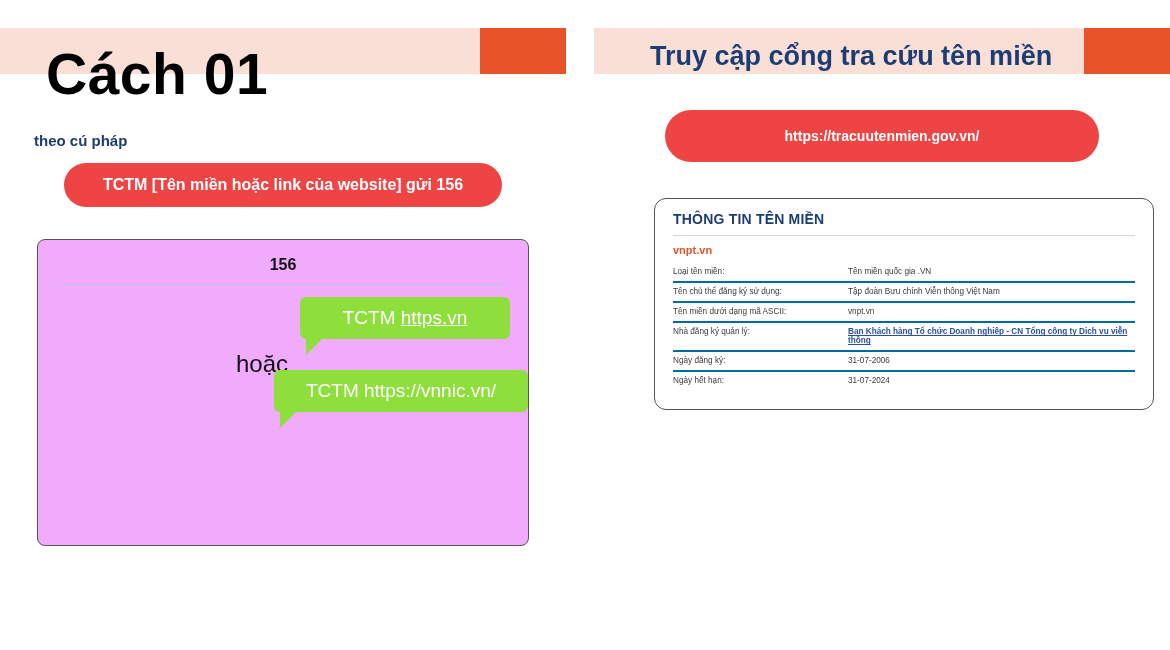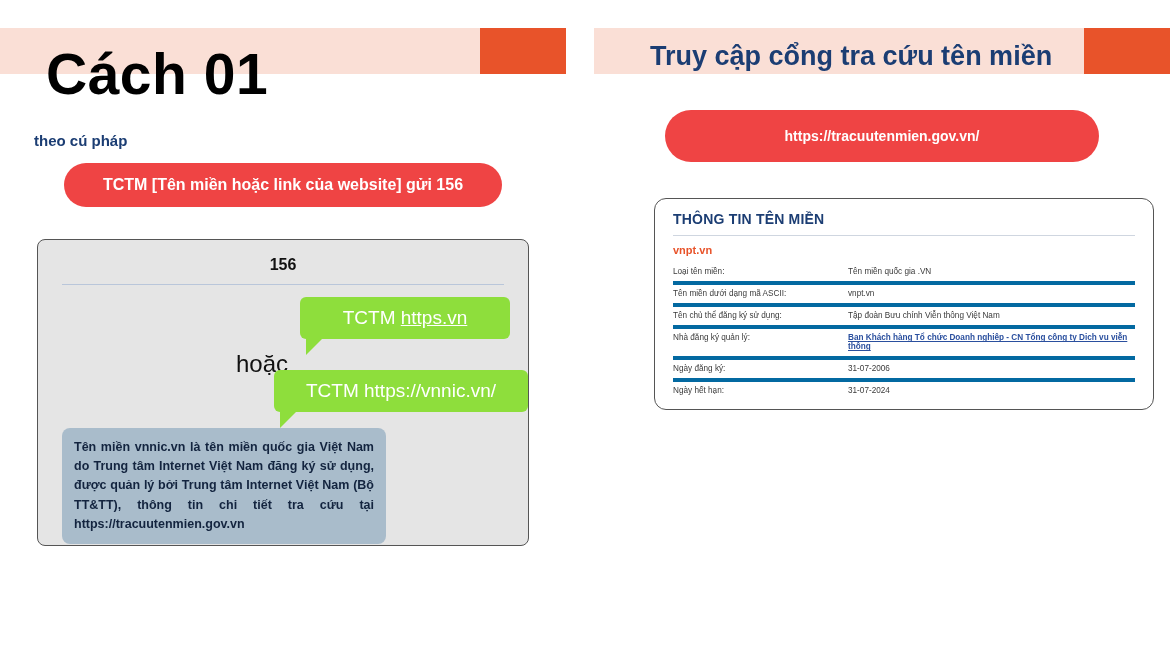--- a/index.html
+++ b/index.html
@@ -105,21 +105,21 @@
   }
 
   
   .phone-card {
     position: relative;
     margin: 32px auto 0 auto;
     width: 490px;
     height: 305px;
     border: 1.6px solid #555555;
     border-radius: 8px;
-    background: #e5e5e5;
+    background: #f0abfc;
   }
   .phone-header {
     text-align: center;
     font-size: 16px;
     font-weight: 700;
     color: #111111;
     padding-top: 16px;
   }
   .phone-divider {
     margin: 10px 24px 0 24px;
@@ -223,21 +223,21 @@
     margin-bottom: 7px;
   }
   table.info-table {
     width: 100%;
     border-collapse: collapse;
     font-size: 8.2px;
     color: #3a3a3a;
   }
   table.info-table td {
     padding: 4.5px 0;
-    border-bottom: 4px solid #0369a1;
+    border-bottom: 2px solid #0369a1;
     vertical-align: top;
   }
   table.info-table tr:last-child td { border-bottom: none; }
   td.info-label { width: 175px; }
   td.info-value { padding-left: 6px; }
   .info-value .link {
     color: #2a4f9e;
     text-decoration: underline;
     font-weight: bold;
   }
@@ -264,21 +264,20 @@
         <div class="phone-divider"></div>
 
         <div class="bubble bubble-green-1">
           <span>TCTM </span><span class="link">https.vn</span>
         </div>
 
         <div class="hoac">hoặc</div>
 
         <div class="bubble bubble-green-2">TCTM https://vnnic.vn/</div>
 
-        <div class="bubble-gray">Tên miền vnnic.vn là tên miền quốc gia Việt Nam do Trung tâm Internet Việt Nam đăng ký sử dụng, được quản lý bởi Trung tâm Internet Việt Nam (Bộ TT&amp;TT), thông tin chi tiết tra cứu tại https://tracuutenmien.gov.vn</div>
       </div>
     </div>
   </div>
 
   <div class="panel panel-right">
     <div class="panel-banner">
       <div class="panel-banner-accent"></div>
     </div>
 
     <div class="panel-body">
@@ -290,26 +289,26 @@
         <div class="info-card-title">THÔNG TIN TÊN MIỀN</div>
         <div class="info-card-rule"></div>
         <div class="info-domain">vnpt.vn</div>
         <table class="info-table">
           <tbody>
               <tr>
                 <td class="info-label">Loại tên miền:</td>
                 <td class="info-value">Tên miền quốc gia .VN</td>
               </tr>
               <tr>
+                <td class="info-label">Tên chủ thể đăng ký sử dụng:</td>
+                <td class="info-value">Tập đoàn Bưu chính Viễn thông Việt Nam</td>
+              </tr>
+              <tr>
                 <td class="info-label">Tên miền dưới dạng mã ASCII:</td>
                 <td class="info-value">vnpt.vn</td>
-              </tr>
-              <tr>
-                <td class="info-label">Tên chủ thể đăng ký sử dụng:</td>
-                <td class="info-value">Tập đoàn Bưu chính Viễn thông Việt Nam</td>
               </tr>
               <tr>
                 <td class="info-label">Nhà đăng ký quản lý:</td>
                 <td class="info-value"><span class="link">Ban Khách hàng Tổ chức Doanh nghiệp - CN Tổng công ty Dịch vụ viễn thông</span></td>
               </tr>
               <tr>
                 <td class="info-label">Ngày đăng ký:</td>
                 <td class="info-value">31-07-2006</td>
               </tr>
               <tr>

